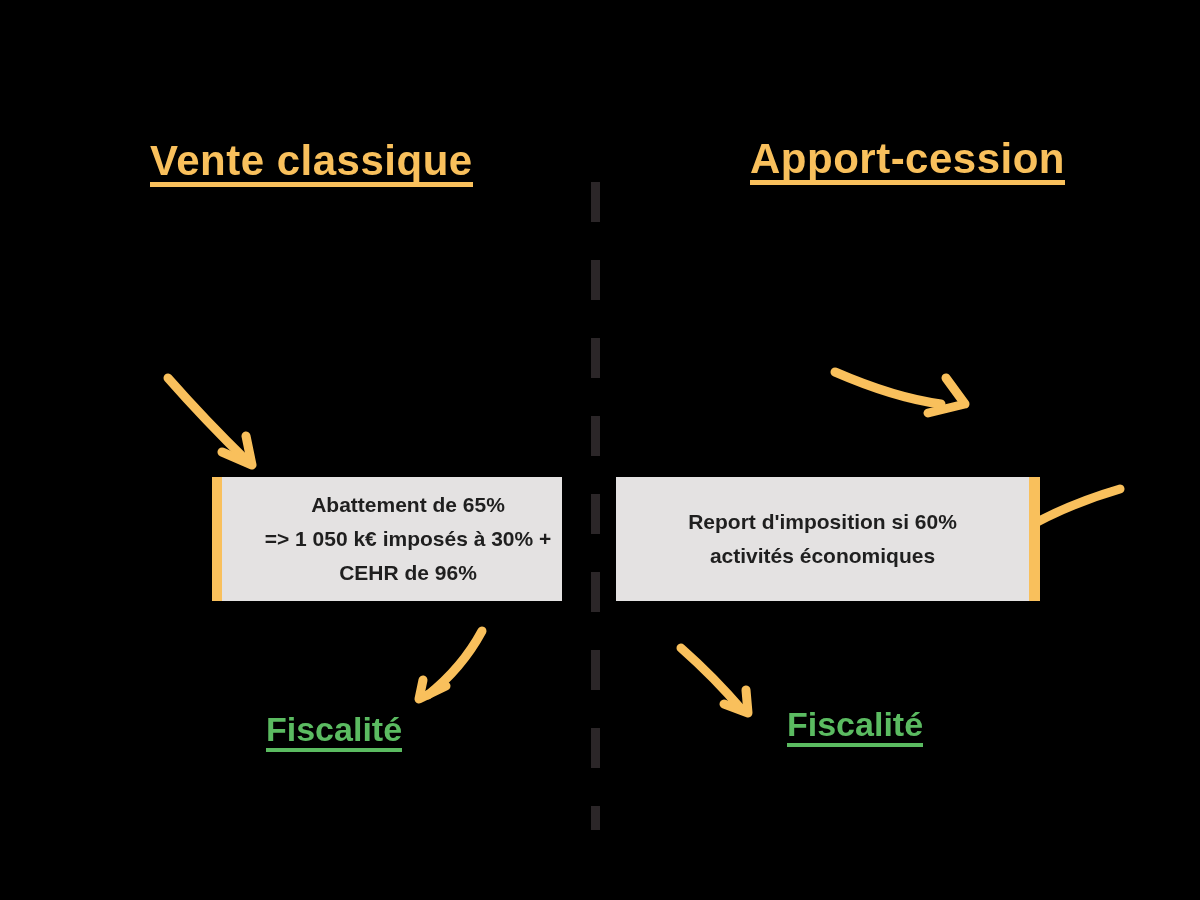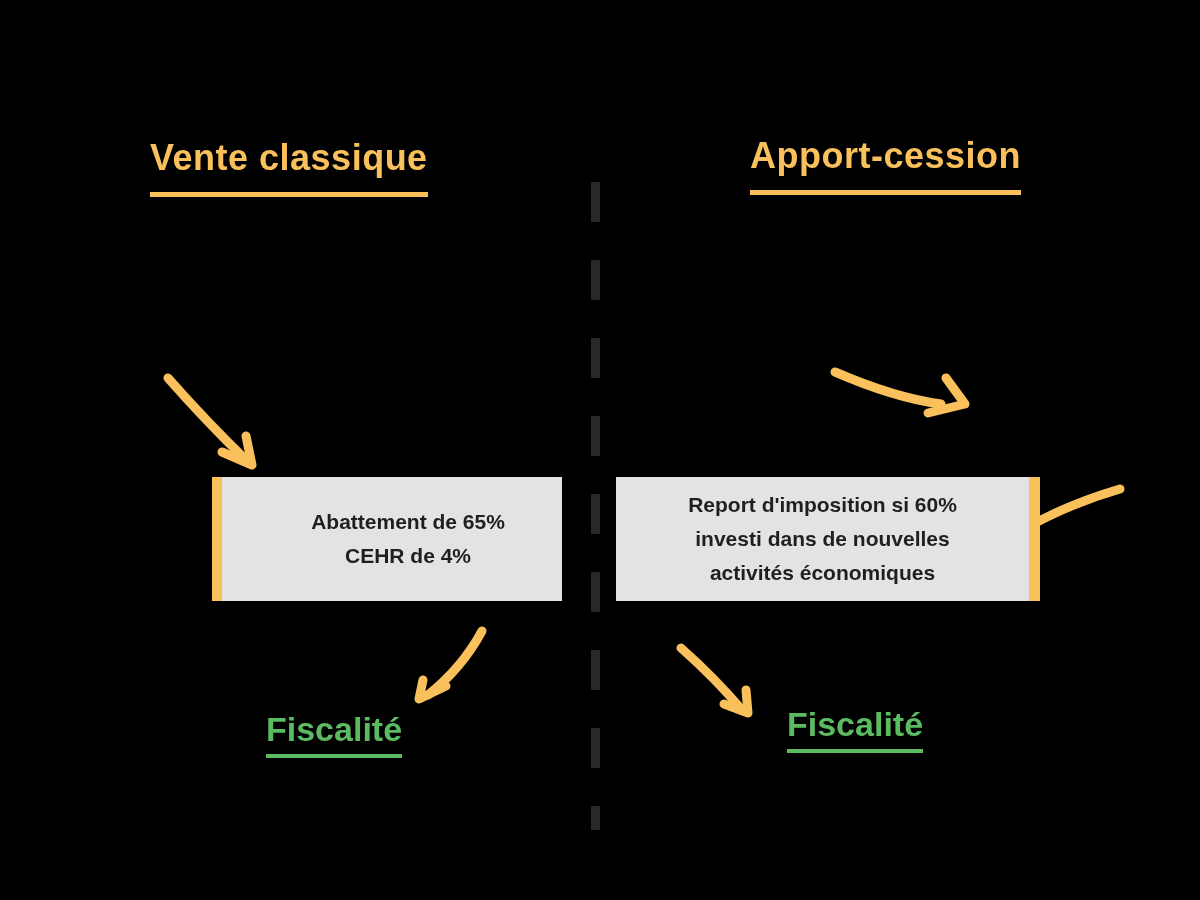--- a/index.html
+++ b/index.html
@@ -13,26 +13,26 @@
   html,body{margin:0;padding:0;}
   body{background:var(--bg);font-family:"Liberation Sans",sans-serif;}
   .canvas{
     position:relative;
     width:1200px;height:900px;
     background:var(--bg);
     overflow:hidden;
   }
   .col-title{
     position:absolute;
-    font-size:36px;
+    font-size:42px;
     font-weight:700;
     line-height:1;
     color:var(--yellow);
     border-bottom:5px solid var(--yellow);
-    padding-bottom:16px;
+    padding-bottom:0px;
     letter-spacing:0.5px;
     white-space:nowrap;
   }
   .title-left{left:150px;top:140px;}
   .title-right{left:750px;top:138px;}
   .divider{
     position:absolute;
     left:591px;top:182px;
     width:9px;height:648px;
     background:repeating-linear-gradient(
@@ -68,21 +68,21 @@
     color:var(--box-text);
     white-space:nowrap;
   }
   .fiscal-label{
     position:absolute;
     font-size:34px;
     font-weight:700;
     line-height:1;
     color:var(--green);
     border-bottom:4px solid var(--green);
-    padding-bottom:8px;
+    padding-bottom:2px;
     white-space:nowrap;
   }
   .fiscal-left{left:266px;top:712px;}
   .fiscal-right{left:787px;top:707px;}
   .arrow-layer{
     position:absolute;left:0;top:0;
     width:1200px;height:900px;
     pointer-events:none;
   }
   .arrow-layer path{
@@ -122,26 +122,26 @@
       <path d="M423 680 L419 699 L446 686"></path>
     </g>
     <g>
       <path d="M681 648 Q 715 678 742 710"></path>
       <path d="M746 690 L748 713 L724 704"></path>
     </g>
   </svg>
 
   <div class="info-box box-left">
     <div class="box-line">Abattement de 65%</div>
-    <div class="box-line">CEHR de 4%</div>
+    <div class="box-line">=&gt; 1 050 k€ imposés à 30% +</div>
+    <div class="box-line">CEHR de 96%</div>
   </div>
 
   <div class="info-box box-right">
     <div class="box-line">Report d'imposition si 60%</div>
-    <div class="box-line">investi dans de nouvelles</div>
     <div class="box-line">activités économiques</div>
   </div>
 
   <div class="fiscal-label fiscal-left">Fiscalité</div>
 
   <div class="fiscal-label fiscal-right">Fiscalité</div>
 
 </div>
 
 </body></html>

